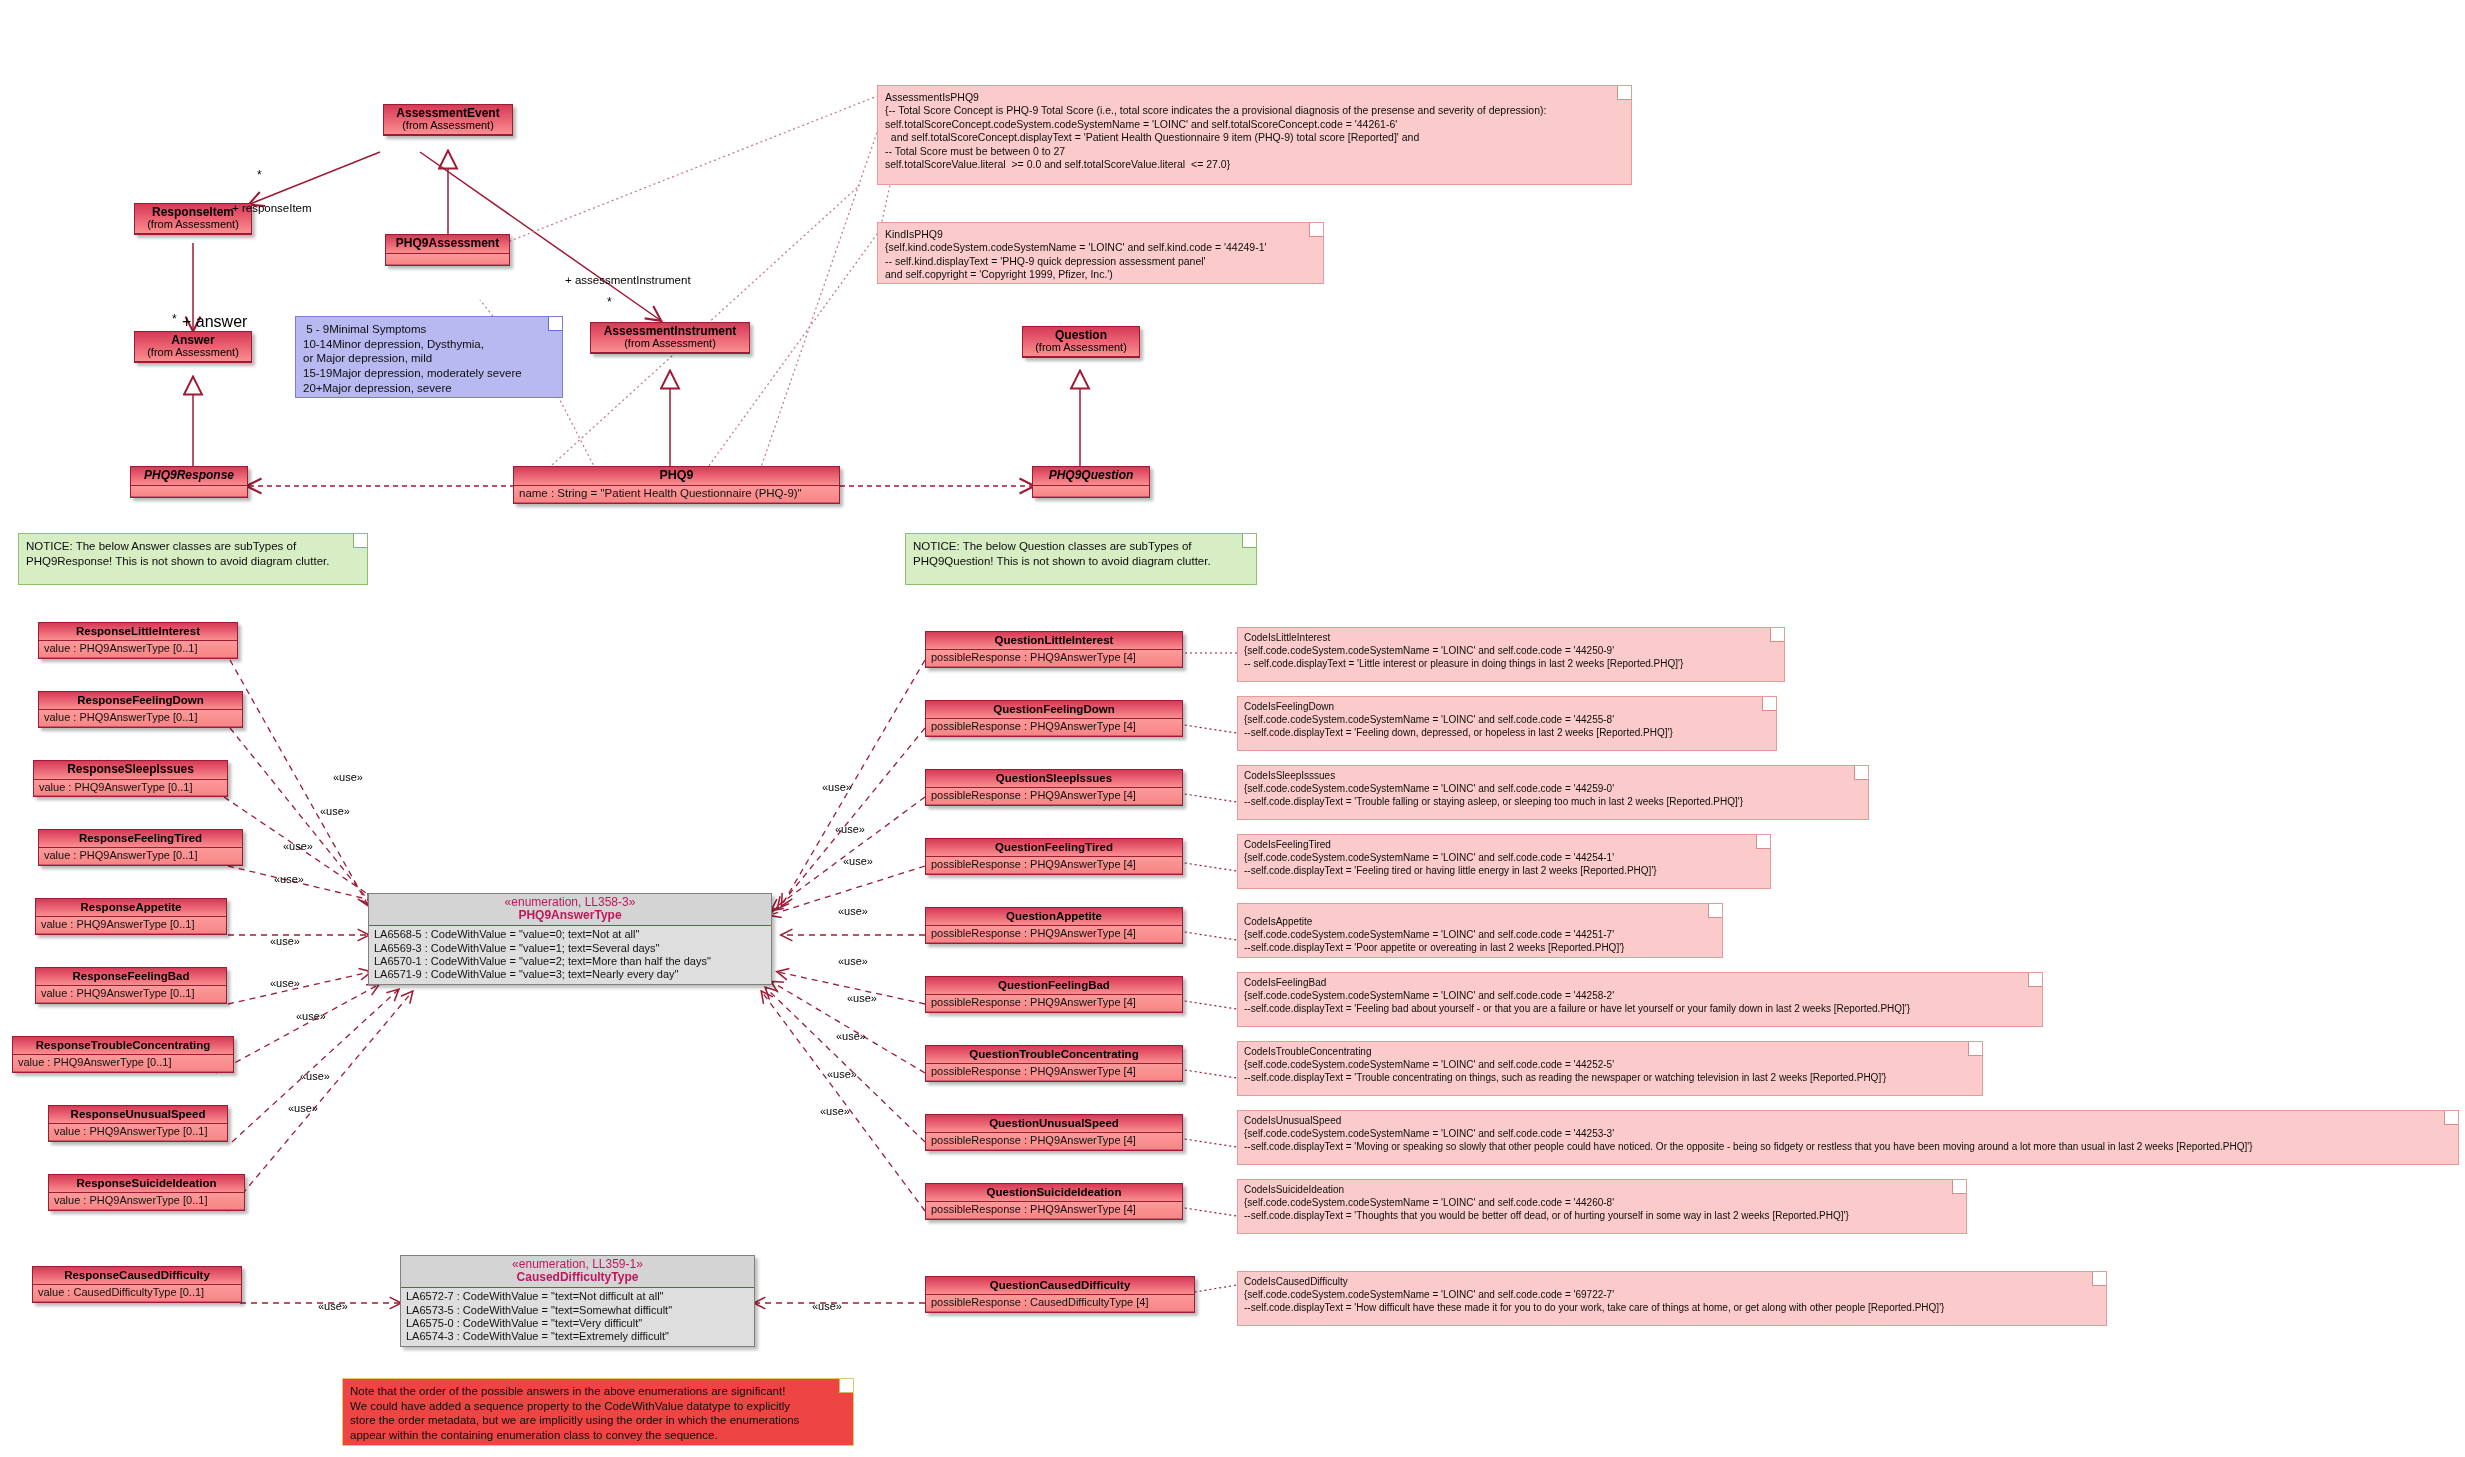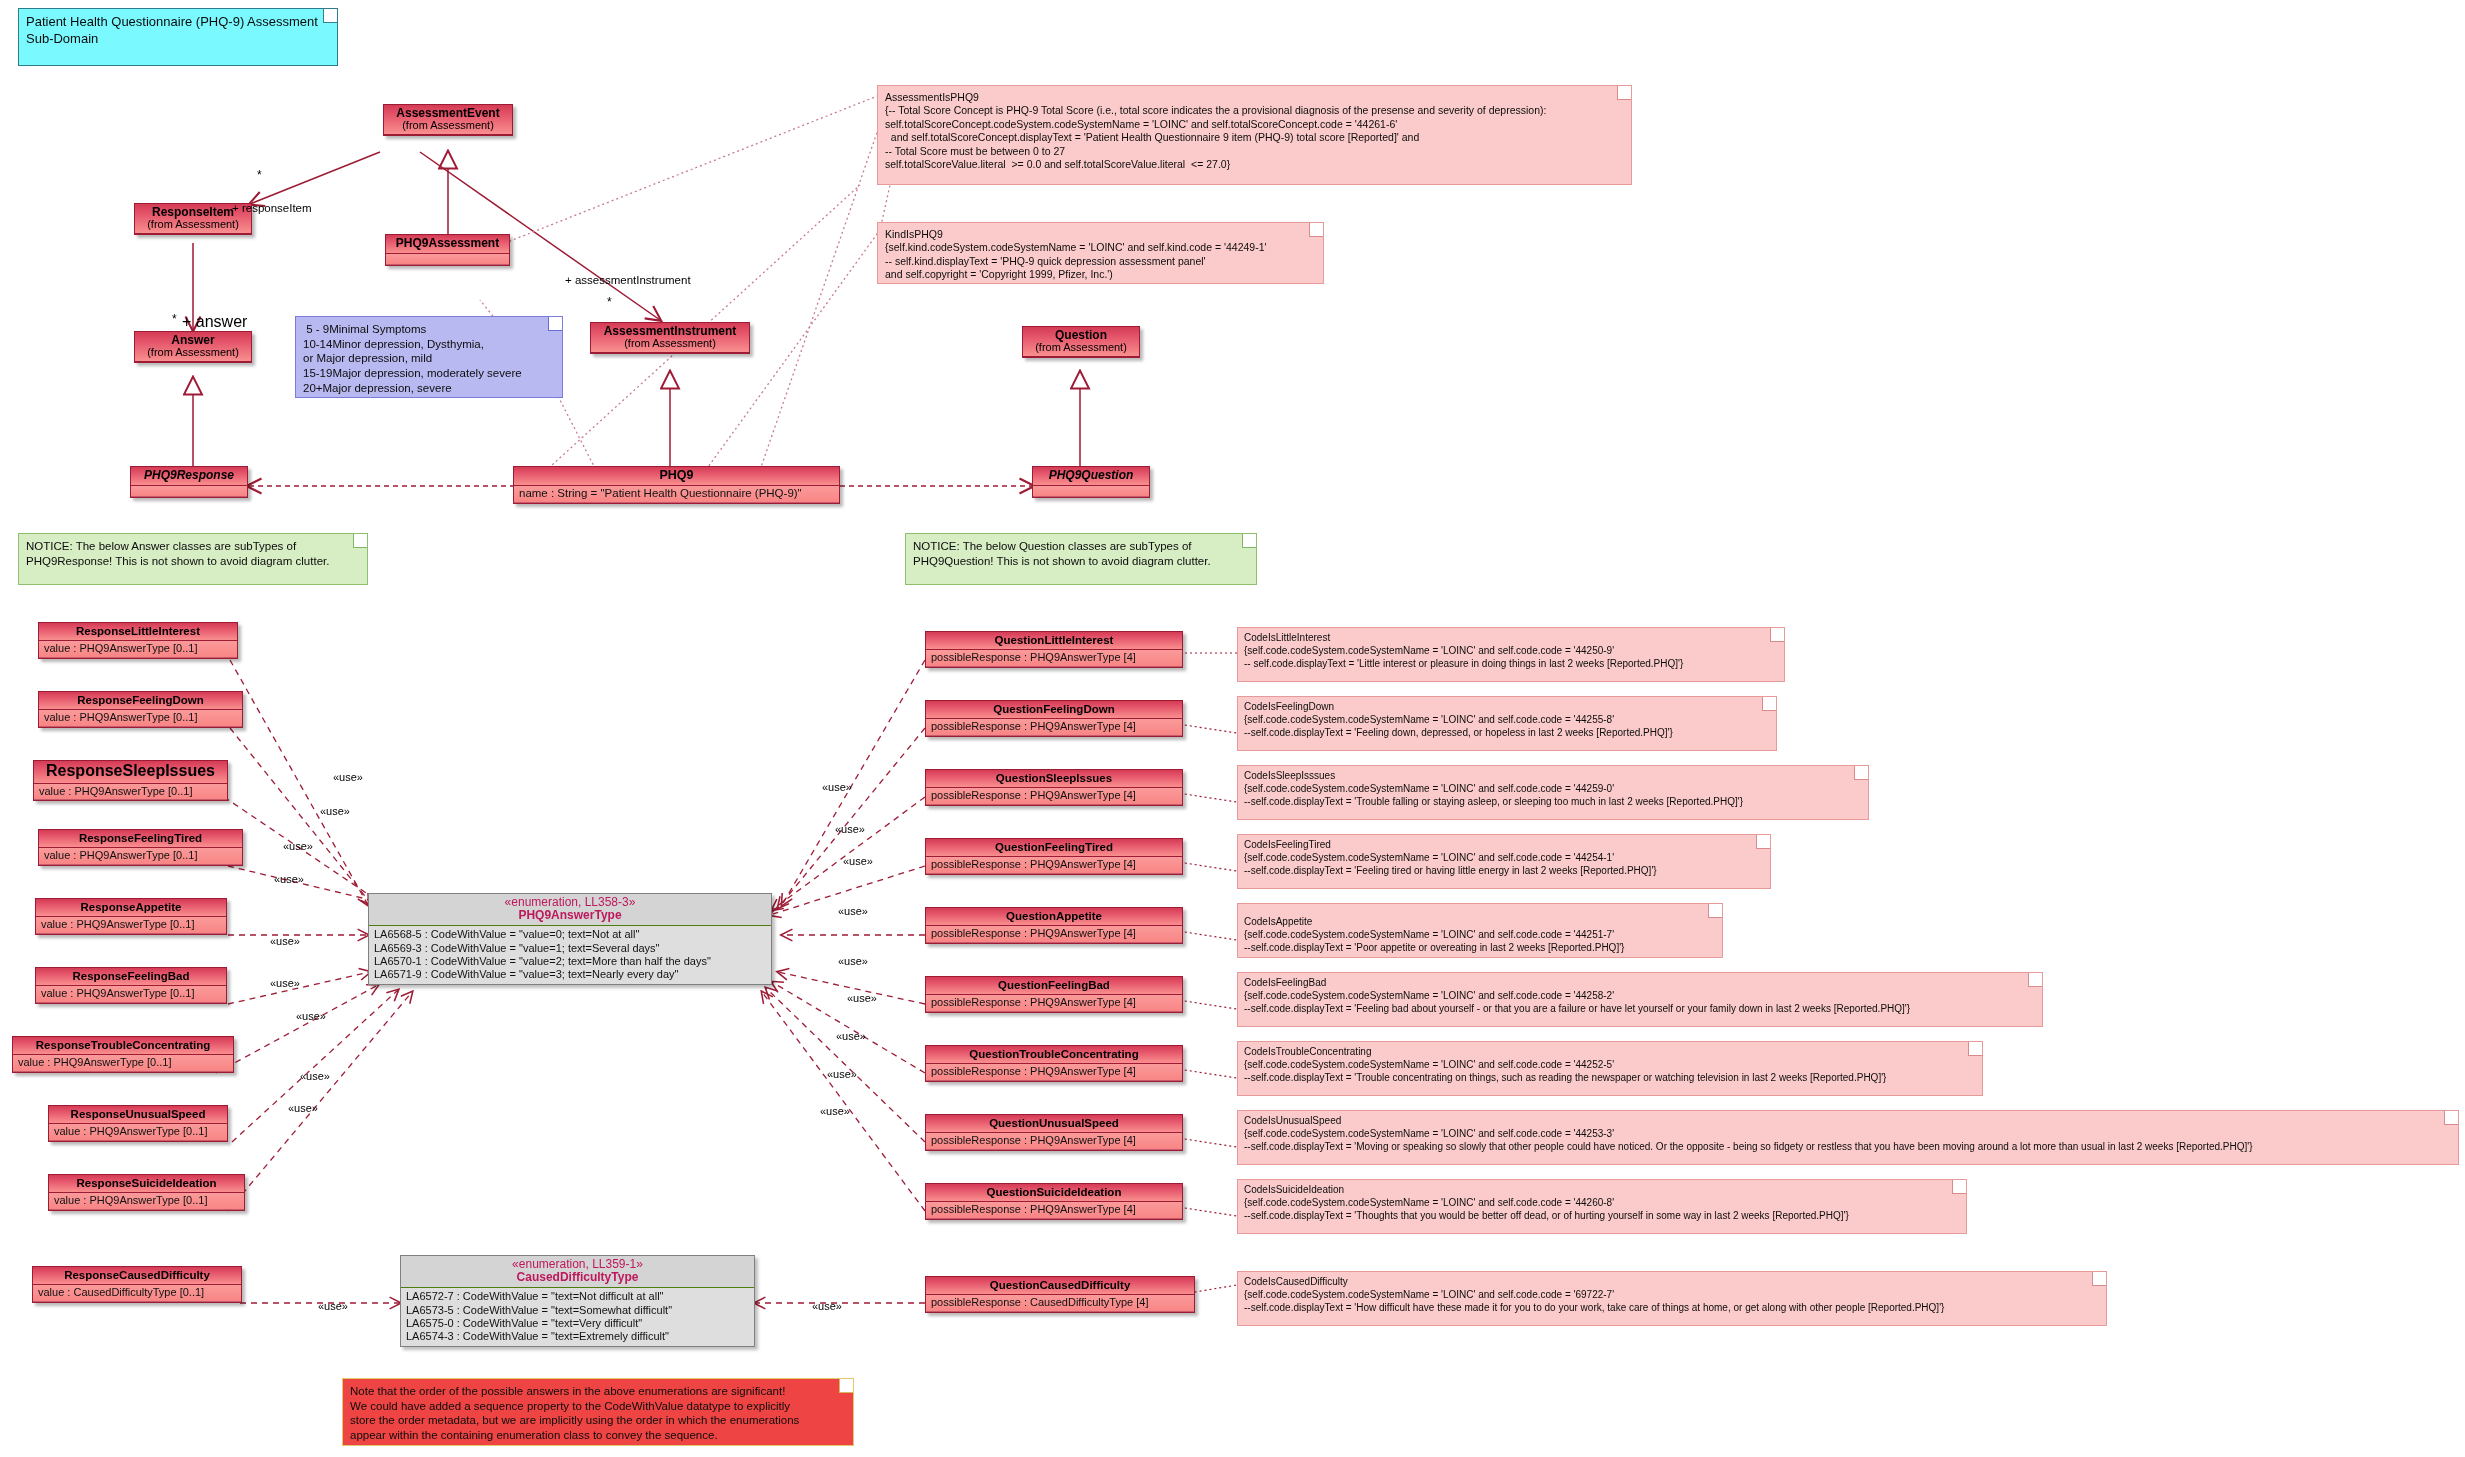--- a/index.html
+++ b/index.html
@@ -207,22 +207,20 @@
       <path d="M1165,860 L1237,871"></path>
       <path d="M1165,929 L1237,940"></path>
       <path d="M1165,998 L1237,1009"></path>
       <path d="M1165,1067 L1237,1078"></path>
       <path d="M1165,1136 L1237,1147"></path>
       <path d="M1165,1205 L1237,1216"></path>
       <path d="M1165,1297 L1237,1285"></path>
     </g>
   </svg>
 
-  <div class="note note-cyan" style="left:18px; top:8px; width:320px; height:58px; font-size:13px;">Patient Health Questionnaire (PHQ-9) Assessment
-Sub-Domain</div>
 
 
   <div class="note note-pink" style="left:877px; top:85px; width:755px; height:100px; font-size:10.5px;">AssessmentIsPHQ9
 {-- Total Score Concept is PHQ-9 Total Score (i.e., total score indicates the a provisional diagnosis of the presense and severity of depression):
 self.totalScoreConcept.codeSystem.codeSystemName = 'LOINC' and self.totalScoreConcept.code = '44261-6'
   and self.totalScoreConcept.displayText = 'Patient Health Questionnaire 9 item (PHQ-9) total score [Reported]' and
 -- Total Score must be between 0 to 27
 self.totalScoreValue.literal  &gt;= 0.0 and self.totalScoreValue.literal  &lt;= 27.0}</div>
 
   <div class="note note-pink" style="left:877px; top:222px; width:447px; height:62px; font-size:10.5px;">KindIsPHQ9
@@ -320,21 +318,21 @@
   <div id="response-col">
       <div class="uml-class" style="left: 38px; top: 622px; width: 200px;">
         <div class="hdr" style="font-size: 11.5px;"><span>ResponseLittleInterest</span></div>
         <div class="compart" style="font-size: 11px;">value : PHQ9AnswerType [0..1]</div>
       </div>
       <div class="uml-class" style="left: 38px; top: 691px; width: 205px;">
         <div class="hdr" style="font-size: 11.5px;"><span>ResponseFeelingDown</span></div>
         <div class="compart" style="font-size: 11px;">value : PHQ9AnswerType [0..1]</div>
       </div>
       <div class="uml-class" style="left: 33px; top: 760px; width: 195px;">
-        <div class="hdr" style="font-size: 16px;"><span>ResponseSleepIssues</span></div>
+        <div class="hdr" style="font-size: 12px;"><span>ResponseSleepIssues</span></div>
         <div class="compart" style="font-size: 11px;">value : PHQ9AnswerType [0..1]</div>
       </div>
       <div class="uml-class" style="left: 38px; top: 829px; width: 205px;">
         <div class="hdr" style="font-size: 11.5px;"><span>ResponseFeelingTired</span></div>
         <div class="compart" style="font-size: 11px;">value : PHQ9AnswerType [0..1]</div>
       </div>
       <div class="uml-class" style="left: 35px; top: 898px; width: 192px;">
         <div class="hdr" style="font-size: 11.5px;"><span>ResponseAppetite</span></div>
         <div class="compart" style="font-size: 11px;">value : PHQ9AnswerType [0..1]</div>
       </div>

